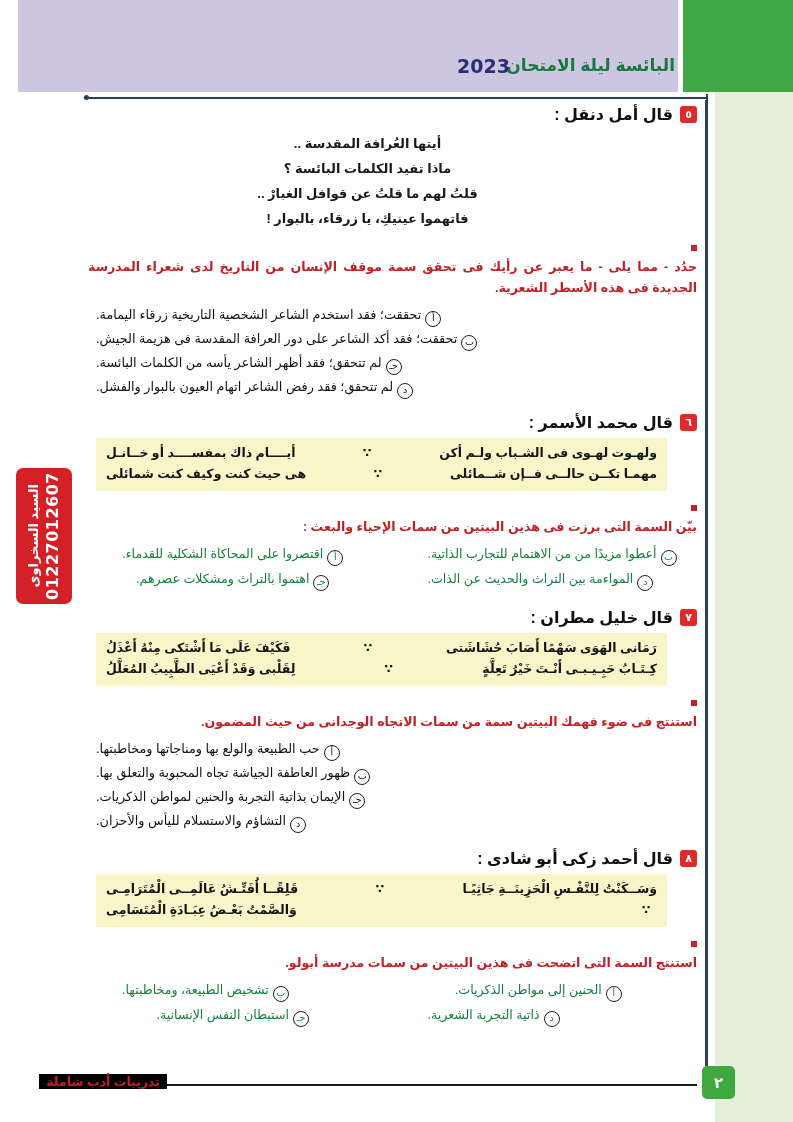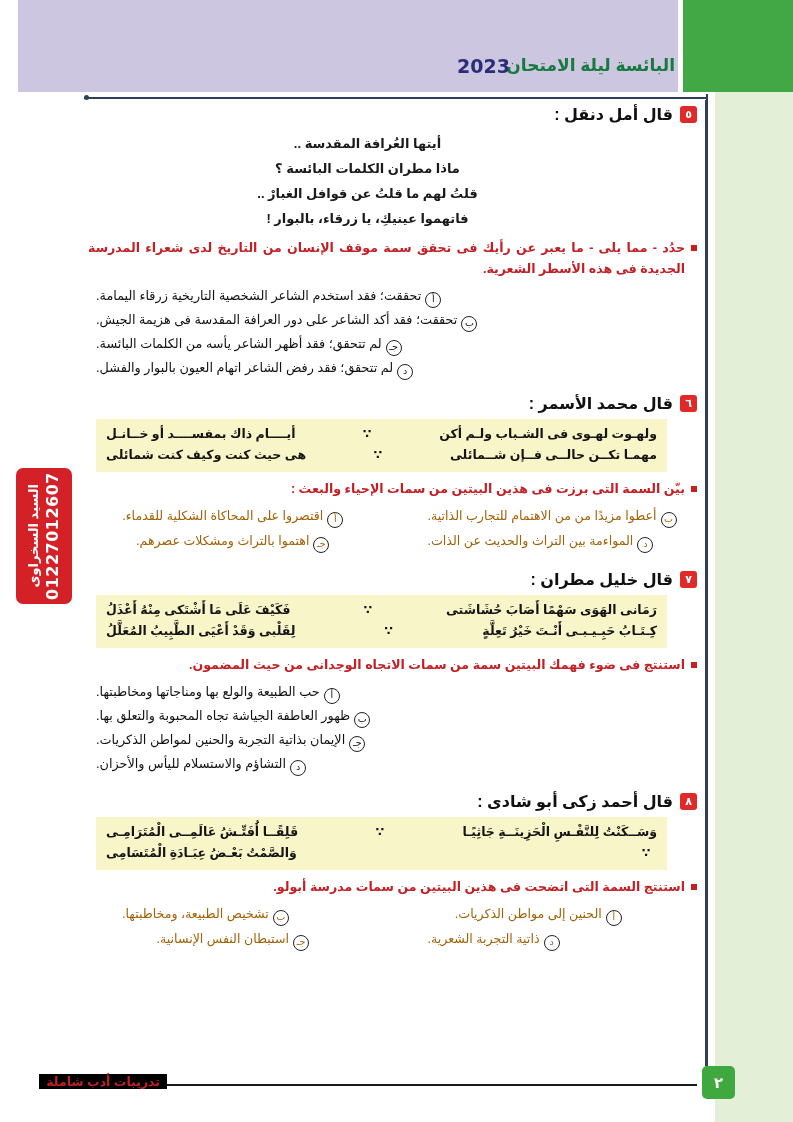--- a/index.html
+++ b/index.html
@@ -219,21 +219,21 @@
     letter-spacing: 0.6px;
     white-space: nowrap;
   }
   .verse-line .hemi { flex: 0 0 auto; }
   .verse-line .sep { padding: 0 6px; font-weight: bold; }
 
   
   .q-prompt {
     margin-top: 7px;
     display: flex;
-    flex-direction: row;
+    flex-direction: column;
     align-items: flex-start;
     gap: 6px;
     color: #c32026;
     font-size: 12.6px;
     font-weight: bold;
     line-height: 21px;
     padding-left: 10px;
   }
   .q-prompt .bullet {
     width: 6px; height: 6px;
@@ -275,21 +275,21 @@
     margin-top: 4px;
     display: grid;
     grid-template-columns: 1fr 1fr;
     column-gap: 4px;
     row-gap: 0px;
     padding-left: 4px;
     padding-right: 8px;
   }
   .opts-grid .cell {
     font-size: 12.6px;
-    color: #a16207;
+    color: #15803d;
     line-height: 25px;
     white-space: nowrap;
   }
   .opts-grid .cell.col-right { text-align: center; }
   .opts-grid .cell.col-left  { text-align: left; margin-left: 40px; }
 
   
   .footer {
     position: absolute;
     left: 48px;
@@ -365,21 +365,21 @@
 
   <div class="content">
 
     <div class="q-block">
       <div class="q-head">
         <span class="q-badge">٥</span>
         <span class="q-title">قال أمل دنقل :</span>
       </div>
       <div class="poem-plain">
         <div class="pline">أيتها العُرافة المقدسة ..</div>
-        <div class="pline">ماذا مطران الكلمات البائسة ؟</div>
+        <div class="pline">ماذا تفيد الكلمات البائسة ؟</div>
         <div class="pline">قلتُ لهم ما قلتُ عن قوافل الغبارْ ..</div>
         <div class="pline">فاتهموا عينيكِ، يا زرقاء، بالبوار !</div>
       </div>
       <div class="q-prompt two-line">
         <span class="bullet"></span>
         <span class="ptext">حدُد - مما يلى - ما يعبر عن رأيك فى تحقق سمة موقف الإنسان من التاريخ لدى شعراء المدرسة الجديدة فى هذه الأسطر الشعرية.</span>
       </div>
       <div class="opts-stack">
         <div class="opt-row">
           <span class="opt-mark">أ</span><span>تحققت؛ فقد استخدم الشاعر الشخصية التاريخية زرقاء اليمامة.</span>

